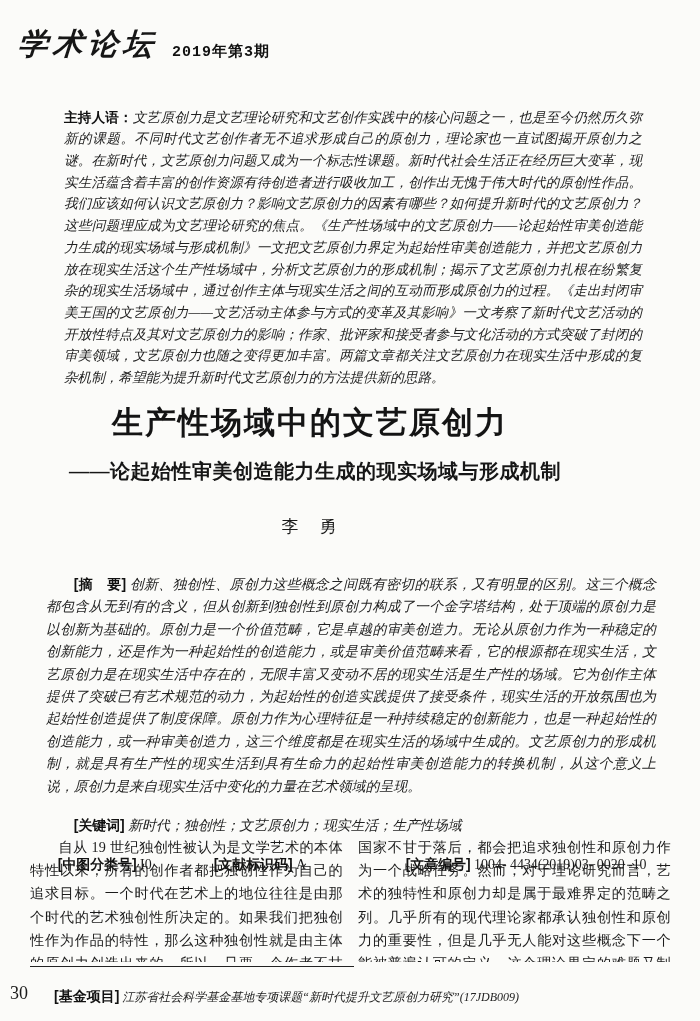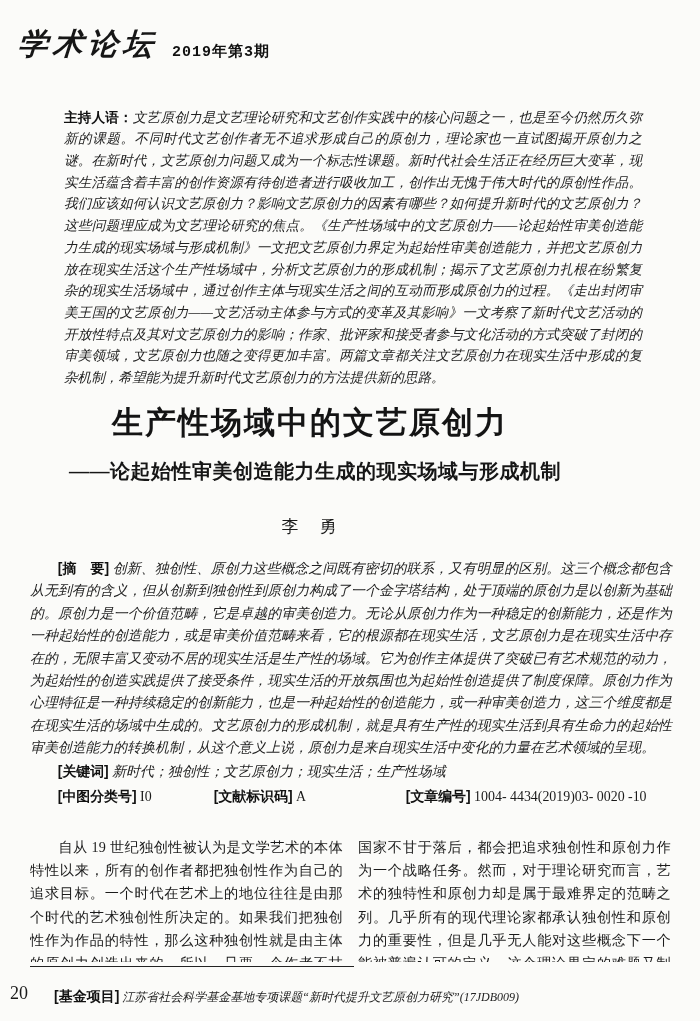--- a/index.html
+++ b/index.html
@@ -49,21 +49,21 @@
     font-size:20px;font-weight:bold;letter-spacing:0.5px;color:#161616;
     font-family:"Liberation Serif",serif;
     padding-left:10px;
   }
   .art-author{
     margin:30px 0 0 0;
     font-size:17px;letter-spacing:2px;color:#1a1a1a;font-weight:normal;
   }
   
   .meta{position:absolute;top:557px;left:30px;width:642px;}
-  .meta p{margin:0;}
+  .meta p{margin:16px;}
   .abstract{
     font-size:13.9px;line-height:22.4px;
     text-align:justify;text-justify:inter-ideograph;
     text-indent:2em;font-style:italic;color:#222;
   }
   .meta .m-label{
     font-style:normal;font-weight:bold;
     font-family:"Liberation Sans","DejaVu Sans",sans-serif;color:#111;
   }
   .kv-line{
@@ -146,15 +146,15 @@
       <p>自从 19 世纪独创性被认为是文学艺术的本体特性以来，所有的创作者都把独创性作为自己的追求目标。一个时代在艺术上的地位往往是由那个时代的艺术独创性所决定的。如果我们把独创性作为作品的特性，那么这种独创性就是由主体的原创力创造出来的。所以，只要一个作者不甘于平庸，一个</p>
     </div>
     <div class="col">
       <p>国家不甘于落后，都会把追求独创性和原创力作为一个战略任务。然而，对于理论研究而言，艺术的独特性和原创力却是属于最难界定的范畴之列。几乎所有的现代理论家都承认独创性和原创力的重要性，但是几乎无人能对这些概念下一个能被普遍认可的定义。这个理论界定的难题又制约了研究者对</p>
     </div>
   </div>
 
   <div class="footnote-rule"></div>
   <p class="footnote"><span class="m-label">[基金项目]</span> <span>江苏省社会科学基金基地专项课题“新时代提升文艺原创力研究”(17JDB009)</span></p>
 
-  <div class="page-num">20</div>
+  <div class="page-num">30</div>
 
 </div>
 
 </body></html>

